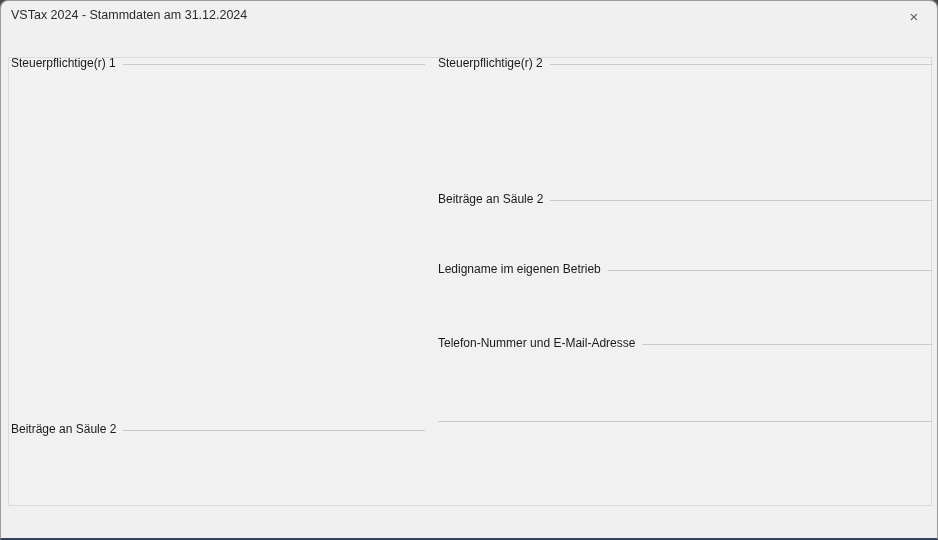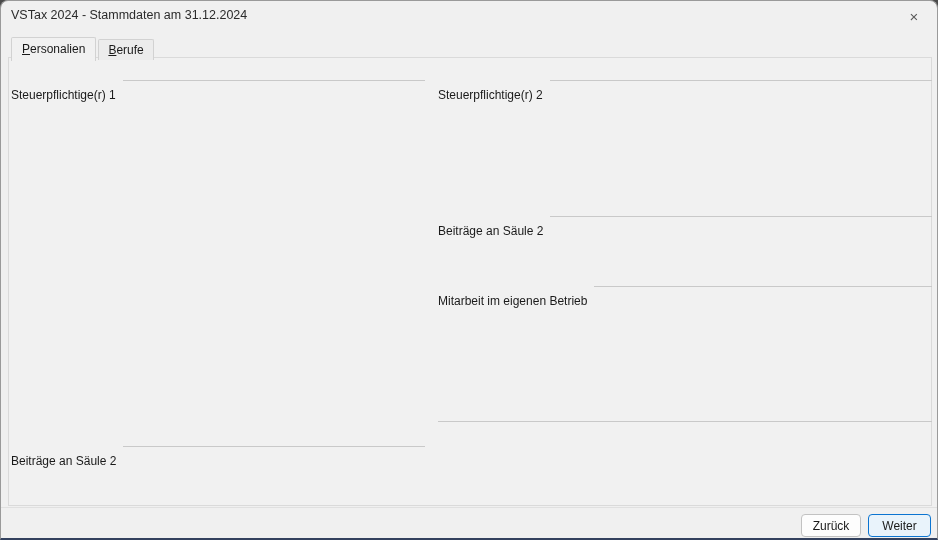--- a/index.html
+++ b/index.html
@@ -24,21 +24,21 @@
   .tabs { position:absolute; top:36px; left:10px; display:flex; align-items:flex-end; z-index:3; }
   .tab { border:1px solid #d2d2d2; border-bottom:none; padding:3px 9px 3px;
     background:#ececec; border-radius:2px 2px 0 0; margin-right:2px; }
   .tab.active { background:#f1f1f1; padding:4px 10px 5px; margin-bottom:-1px; }
   .tab .u { text-decoration:underline; }
   
   .tabpanel { position:absolute; left:7px; top:56px; width:924px; height:449px;
     border:1px solid #dadada; background:#f1f1f1; z-index:1; }
   
   .group { position:absolute; display:flex; align-items:center; z-index:2; }
-  .group .gtitle { white-space:nowrap; padding-right:7px;margin-top:32px; }
+  .group .gtitle { white-space:nowrap; padding-right:7px; }
   .group .gline { flex:1; height:1px; background:#c9c9c9; margin-top:2px; }
   
   .rows { position:absolute; }
   .frow { display:flex; align-items:center; height:20px; margin-bottom:6px; }
   .frow .lbl { display:flex; align-items:center; gap:4px; flex:0 0 auto; }
   .help-icon { width:13px; height:13px; border:1px solid #8c8c8c; border-radius:2px;
     display:inline-flex; align-items:center; justify-content:center;
     font-size:9px; color:#444; background:#fbfbfb; }
   input.tbox, .tbox {
     height:20px; border:1px solid #8a8a8a; background:#fff; padding:1px 4px;
@@ -83,28 +83,20 @@
 </head>
 <body>
 
 <div class="window">
 
   <div class="titlebar">
     <div class="title">VSTax 2024 - Stammdaten am 31.12.2024</div>
     <div class="close-btn">×</div>
   </div>
 
-  <div class="tabs">
-    <div class="tab active">
-      <span class="u">P</span><span>ersonalien</span>
-    </div>
-    <div class="tab">
-      <span class="u">B</span><span>erufe</span>
-    </div>
-  </div>
 
   <div class="tabpanel"></div>
 
   <div class="group" style="left:10px; top:55px; width:414px;">
     <span class="gtitle">Steuerpflichtige(r) 1</span>
       <span class="gline"></span>
   </div>
 
   <div class="rows" style="left:27px; top:87px; width:397px;">
 
@@ -263,36 +255,40 @@
       <span class="checkbox checked">
           <span class="check">✓</span>
         </span>
       <span class="cblabel">Ja</span>
       <span class="checkbox"></span>
       <span class="cblabel">Nein</span>
     </div>
   </div>
 
   <div class="group" style="left:437px; top:261px; width:494px;">
-    <span class="gtitle">Mitarbeit im eigenen Betrieb</span>
+    <span class="gtitle">Ledigname im eigenen Betrieb</span>
       <span class="gline"></span>
   </div>
   <div class="qblock" style="left:460px; top:283px; width:460px;">
     <div>Haben Sie im Betrieb des anderen Steuerpflichtigen erheblich</div>
     <div class="qline2">
       <span>mitgearbeitet?</span>
       <span class="checkbox"></span>
       <span class="cblabel">Ja</span>
       <span class="checkbox checked">
           <span class="check">✓</span>
         </span>
       <span class="cblabel">Nein</span>
     </div>
   </div>
 
+  <div class="group" style="left:437px; top:335px; width:494px;">
+    <span class="gtitle">Telefon-Nummer und E-Mail-Adresse</span>
+      <span class="gline"></span>
+  </div>
   <div class="rows" style="left:460px; top:358px; width:451px;">
     <div class="frow" style="height:19px; margin-bottom:5px;">
       <span class="lbl" style="width:73px;">Tel. Nr.</span>
       <input class="tbox flex1" style="height: 19px;" value="">
     </div>
     <div class="frow" style="height:19px;">
       <span class="lbl" style="width:73px;">E-Mail</span>
       <input class="tbox flex1" style="height: 19px;" value="">
     </div>
   </div>
@@ -304,18 +300,14 @@
     <div class="frow" style="height:19px; margin-bottom:6px;">
       <span class="lbl" style="width:138px;">Letztjähriger Sachbearbeiter</span>
       <input class="tbox flex1 disabled" style="height: 19px;" disabled="" value="">
     </div>
     <div class="frow" style="height:19px;">
       <span class="lbl" style="width:138px;">Aktueller Sachbearbeiter</span>
       <input class="tbox flex1 disabled" style="height: 19px;" disabled="" value="">
     </div>
   </div>
 
-  <div class="footer">
-    <div class="btn btn-zurueck">Zurück</div>
-    <div class="btn btn-weiter">Weiter</div>
-  </div>
 
 </div>
 
 </body></html>

